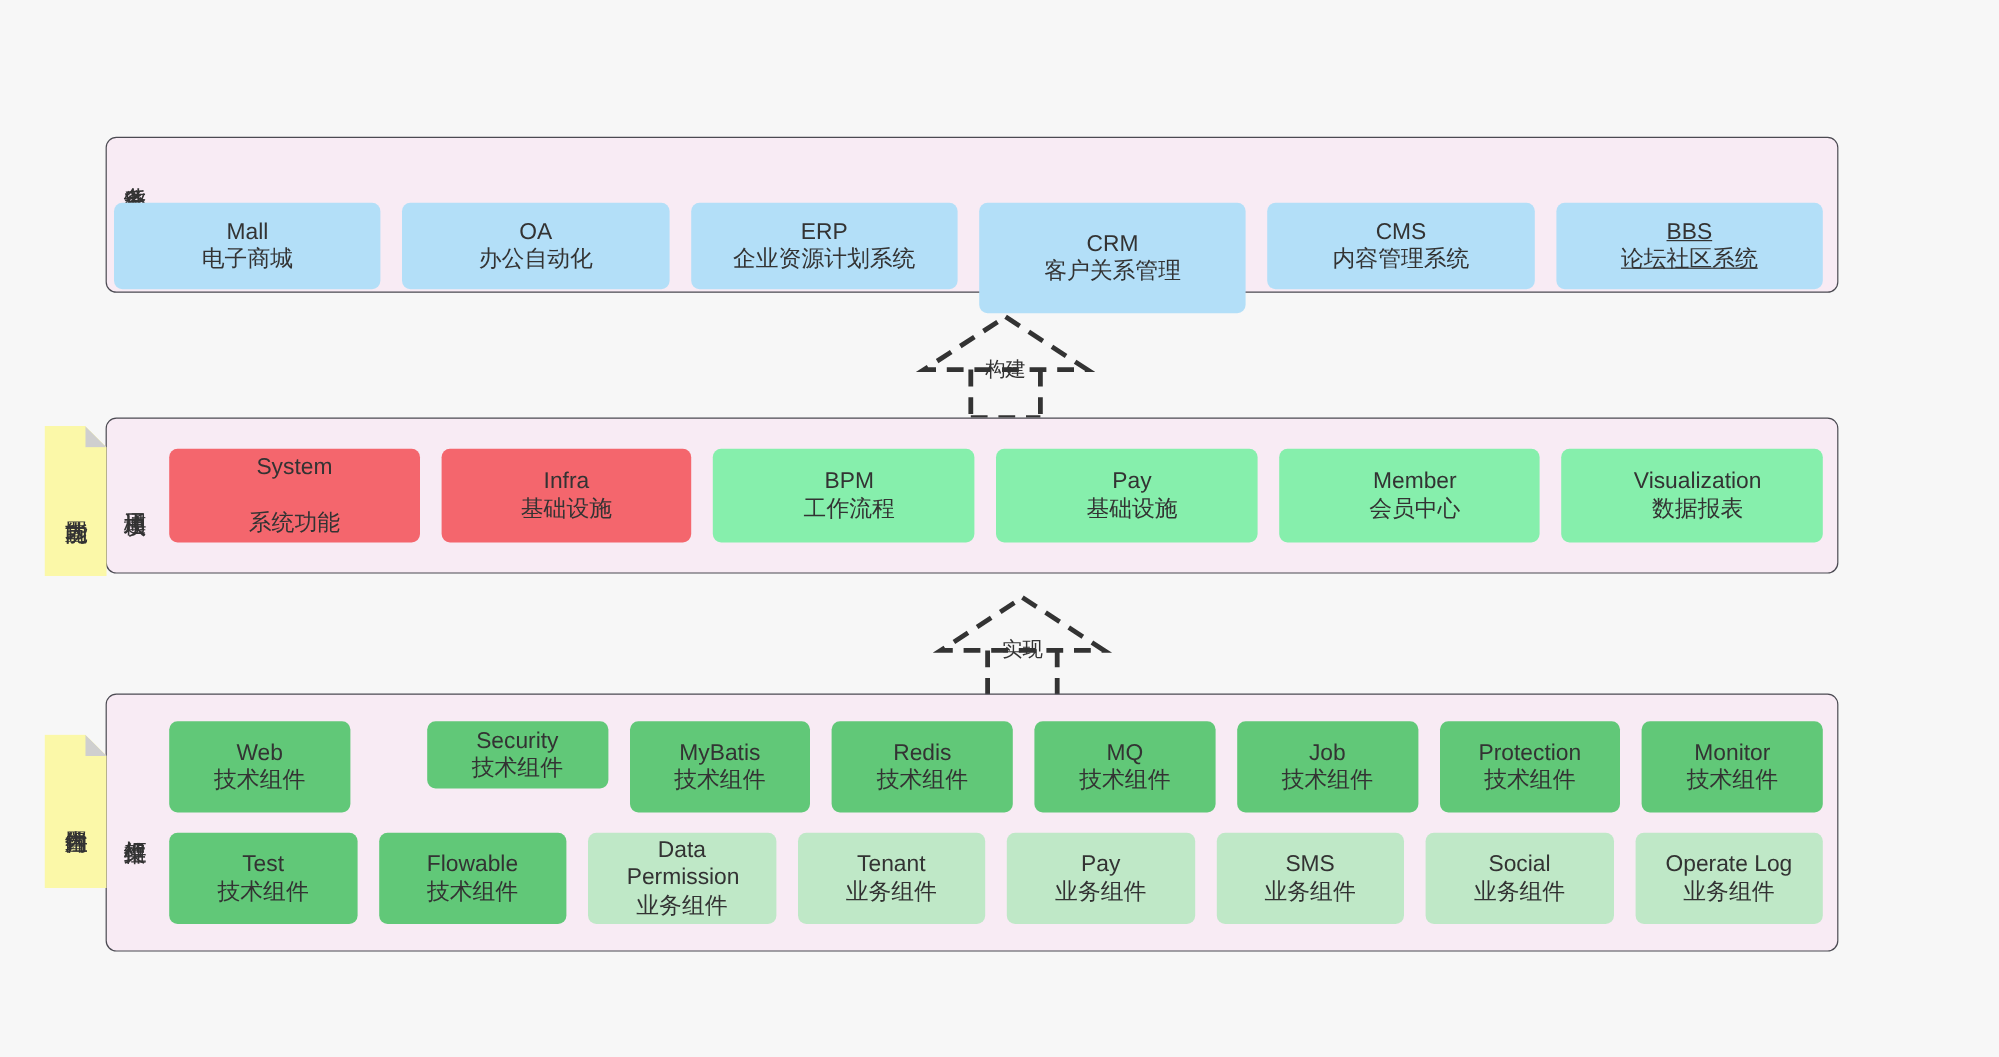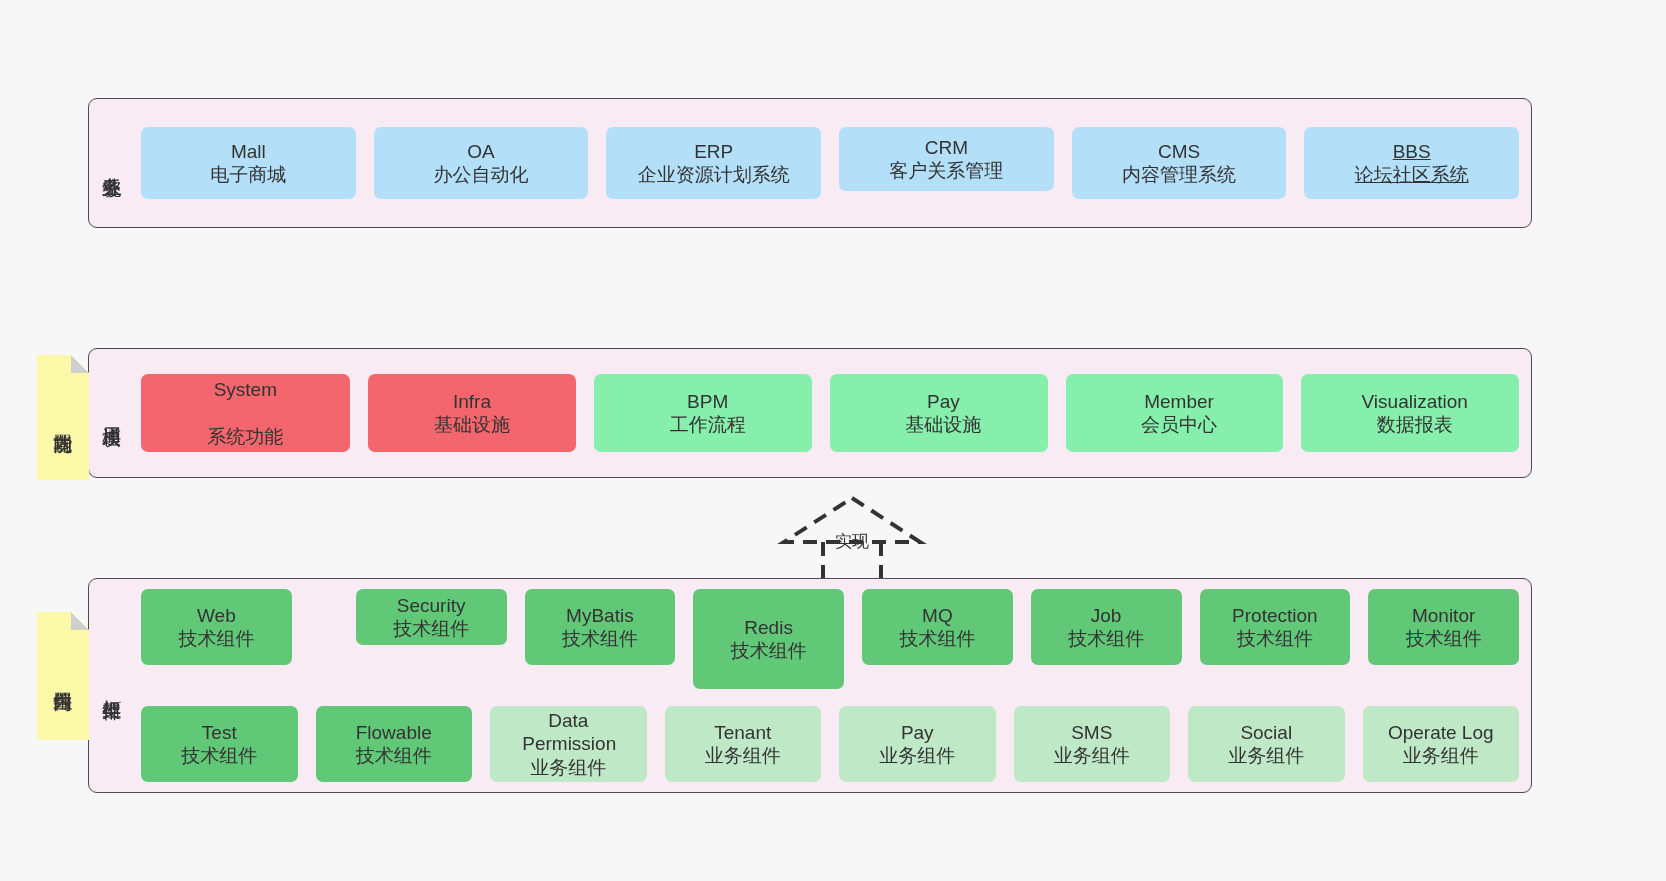--- a/index.html
+++ b/index.html
@@ -136,52 +136,59 @@
     font-size: 17px;
     color: #333333;
     pointer-events: none;
   }
 </style>
 </head>
 <body>
 
 <div id="canvas">
 
-  <div class="layer" id="layer-business" style="left:88px; top:98px; width:1444px; height:130px;">
+  <div class="layer" id="layer-business" style="left:88px; top:114px; width:1444px; height:130px;flex-direction:column;">
     <div class="layer-title">业务系统</div>
     <div class="layer-body">
       <div class="row">
         <div class="card c-blue" style="height:72px;">
           <span class="c-name">Mall</span>
           <span class="c-sub">电子商城</span>
         </div>
         <div class="card c-blue" style="height:72px;">
           <span class="c-name">OA</span>
           <span class="c-sub">办公自动化</span>
         </div>
         <div class="card c-blue" style="height:72px;">
           <span class="c-name">ERP</span>
           <span class="c-sub">企业资源计划系统</span>
         </div>
-        <div class="card c-blue" style="height:64px;">
+        <div class="card c-blue" style="height:92px;">
           <span class="c-name">CRM</span>
           <span class="c-sub">客户关系管理</span>
         </div>
         <div class="card c-blue" style="height:72px;">
           <span class="c-name">CMS</span>
           <span class="c-sub">内容管理系统</span>
         </div>
         <div class="card c-blue" style="height:72px;text-decoration:underline;">
           <span class="c-name">BBS</span>
           <span class="c-sub">论坛社区系统</span>
         </div>
       </div>
     </div>
   </div>
 
+  <div class="arrow" id="arrow-build" style="left:758px; top:258px;">
+    <svg width="160" height="90" viewBox="0 0 160 90">
+      <path d="M80 6 L148 50 L12 50 Z" fill="none" stroke="#333333" stroke-width="4" stroke-dasharray="14 9" stroke-linecap="butt"></path>
+      <path d="M51 50 L51 90 M109 50 L109 90 M51 90 L109 90" fill="none" stroke="#333333" stroke-width="4" stroke-dasharray="14 9" stroke-linecap="butt"></path>
+    </svg>
+    <div class="arrow-label">构建</div>
+  </div>
 
   <div class="note" id="note-builtin-function" style="left:37px; top:355px; height:125px;">
     <span class="fold"></span>
     <span>内置功能</span>
   </div>
 
   <div class="layer" id="layer-common" style="left:88px; top:348px; width:1444px; height:130px;">
     <div class="layer-title">通用模块</div>
     <div class="layer-body">
       <div class="row">
@@ -236,21 +243,21 @@
           <span class="c-sub">技术组件</span>
         </div>
         <div class="card c-green" style="height:56px;margin-left:46px;">
           <span class="c-name">Security</span>
           <span class="c-sub">技术组件</span>
         </div>
         <div class="card c-green" style="height:76px;">
           <span class="c-name">MyBatis</span>
           <span class="c-sub">技术组件</span>
         </div>
-        <div class="card c-green" style="height:100px;">
+        <div class="card c-green" style="height:76px;">
           <span class="c-name">Redis</span>
           <span class="c-sub">技术组件</span>
         </div>
         <div class="card c-green" style="height:76px;">
           <span class="c-name">MQ</span>
           <span class="c-sub">技术组件</span>
         </div>
         <div class="card c-green" style="height:76px;">
           <span class="c-name">Job</span>
           <span class="c-sub">技术组件</span>

